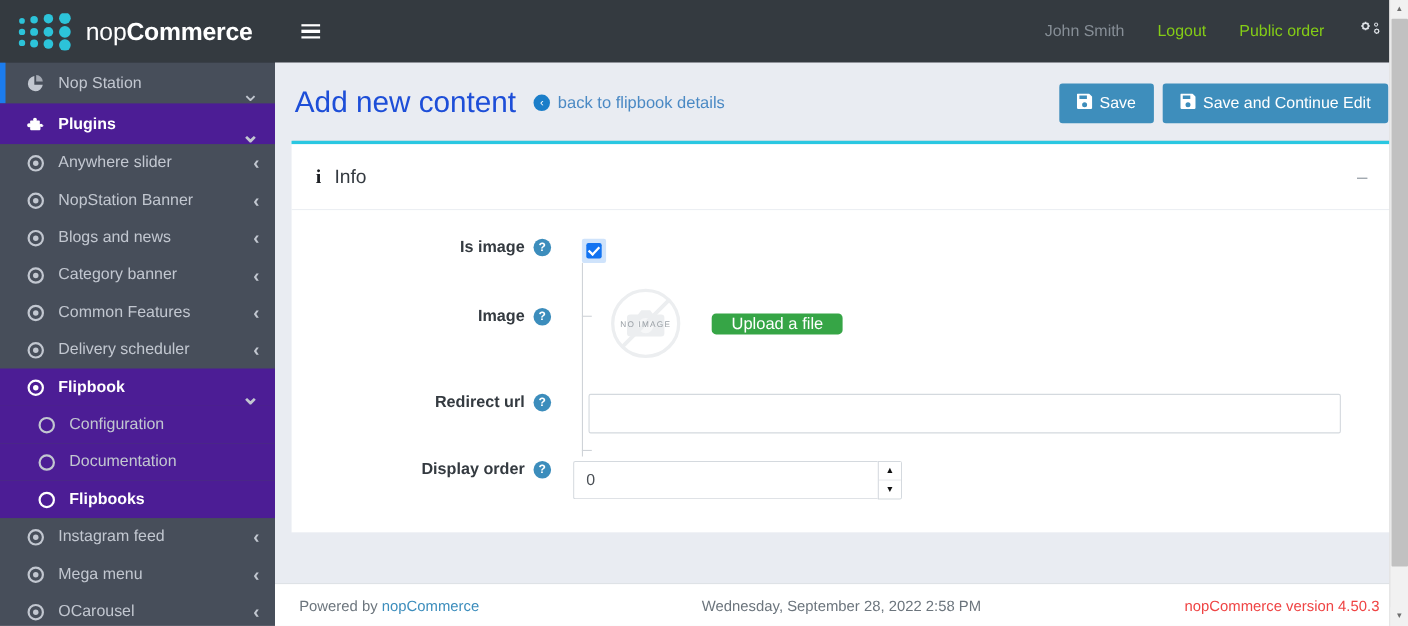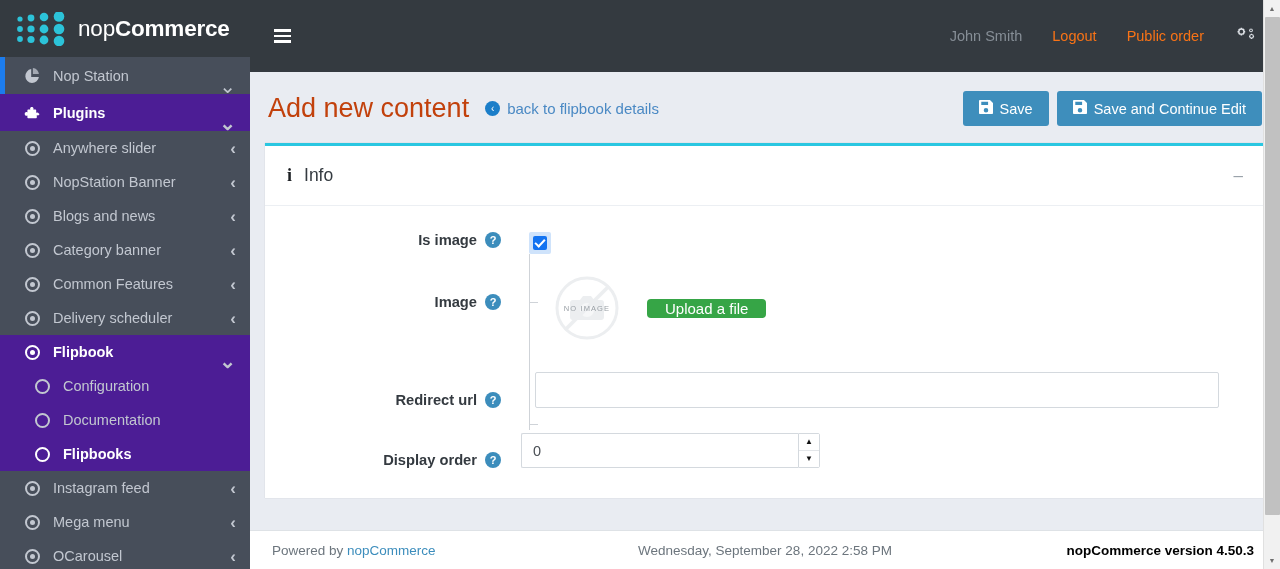--- a/index.html
+++ b/index.html
@@ -77,50 +77,50 @@
   }
   .circ-dot::after {
     content: ""; width: 5px; height: 5px; border-radius: 50%;
     background: currentColor;
   }
 
   
   .right { flex: 1 1 auto; display: flex; flex-direction: column; width: 1030px; }
 
   .topbar {
-    height: 72px; background: #343a40;
+    height: 57px; background: #343a40;
     display: flex; align-items: center;
     padding: 0 22px 0 24px;
     color: #fff;
   }
   .hamburger { display: flex; flex-direction: column; gap: 3px; cursor: pointer; }
   .hamburger i { display:block; width: 17px; height: 2.5px; background: #ffffff; }
   .topbar-spacer { flex: 1 1 auto; }
   .topbar-link {
-    color: #f97316; font-size: 14.5px; text-decoration: none;
+    color: #84cc16; font-size: 14.5px; text-decoration: none;
     margin-left: 30px; white-space: nowrap;
   }
   .topbar-link.dim { color: #868e96; }
   .gears { margin-left: 32px; display: block; }
 
   .content {
     flex: 1 1 auto;
     background: #e9ecf2;
     padding: 0 14px;
     overflow: hidden;
     position: relative;
   }
 
   .page-head {
     display: flex; align-items: center;
     padding: 16px 4px 14px 4px;
     height: 71px;
   }
   .page-title {
-    font-size: 27px; color: #c2410c; font-weight: normal;
+    font-size: 27px; color: #1d4ed8; font-weight: normal;
     white-space: nowrap;
   }
   .back-link {
     display: inline-flex; align-items: center; gap: 7px;
     margin-left: 16px; color: #4a89c4; font-size: 15px;
     text-decoration: none; white-space: nowrap;
   }
   .back-circle {
     width: 15px; height: 15px; border-radius: 50%;
     background: #1b7ec9; display: inline-flex;
@@ -168,21 +168,21 @@
     margin-left: auto; color: #98a0a8; font-size: 17px;
     background: none; border: none; cursor: pointer; line-height: 1;
   }
   .panel-body { padding: 26px 0 30px 0; position: relative; }
 
   .form-row { display: flex; align-items: flex-start; margin-bottom: 0; }
   .form-label {
     width: 248px; flex: 0 0 248px;
     text-align: right; padding-right: 12px;
     font-size: 14.7px; font-weight: bold; color: #343a40;
-    display: flex; align-items: flex-end; justify-content: flex-end; gap: 8px;
+    display: flex; align-items: flex-start; justify-content: flex-end; gap: 8px;
     white-space: nowrap;
   }
   .help-ico {
     width: 16px; height: 16px; border-radius: 50%;
     background: #3c8dbc; color: #fff;
     font-size: 11px; font-weight: bold;
     display: inline-flex; align-items: center; justify-content: center;
     flex: 0 0 16px; cursor: pointer;
   }
   .form-field { flex: 1 1 auto; padding-left: 16px; position: relative; }
@@ -266,21 +266,21 @@
     position: relative;
   }
   .footer-left { white-space: nowrap; }
   .footer-left a { color: #3c8dbc; text-decoration: none; }
   .footer-center {
     position: absolute; left: 0; right: 0;
     text-align: center; color: #6c757d;
     pointer-events: none;
   }
   .footer-right {
-    margin-left: auto; font-weight: bold; color: #000000;
+    margin-left: auto; font-weight: normal; color: #ef4444;
     white-space: nowrap; z-index: 1;
   }
 
   
   .vscroll {
     position: absolute; right: 0; top: 0;
     width: 17px; height: 569px;
     background: #f1f1f1; border-left: 1px solid #e0e0e0;
     z-index: 50;
     display: flex; flex-direction: column; align-items: center;

